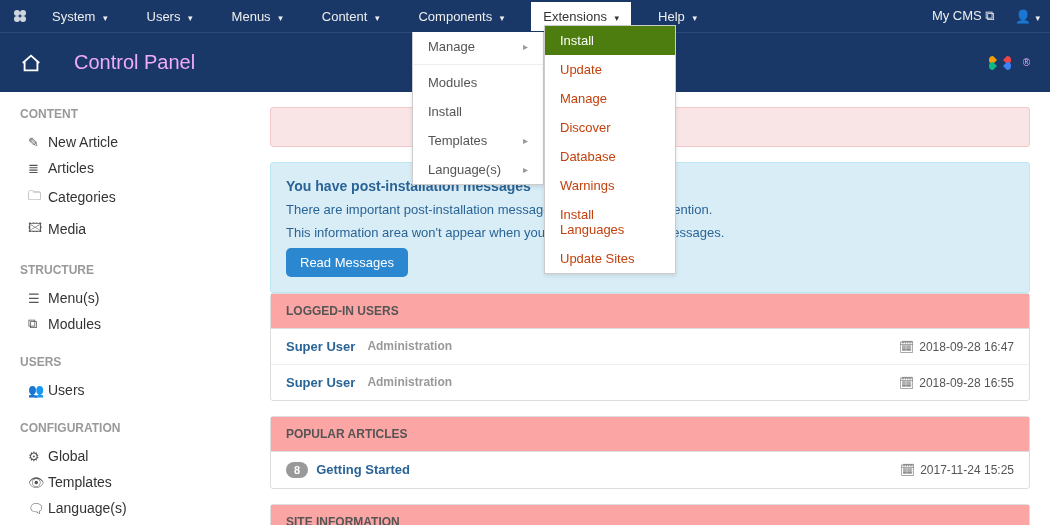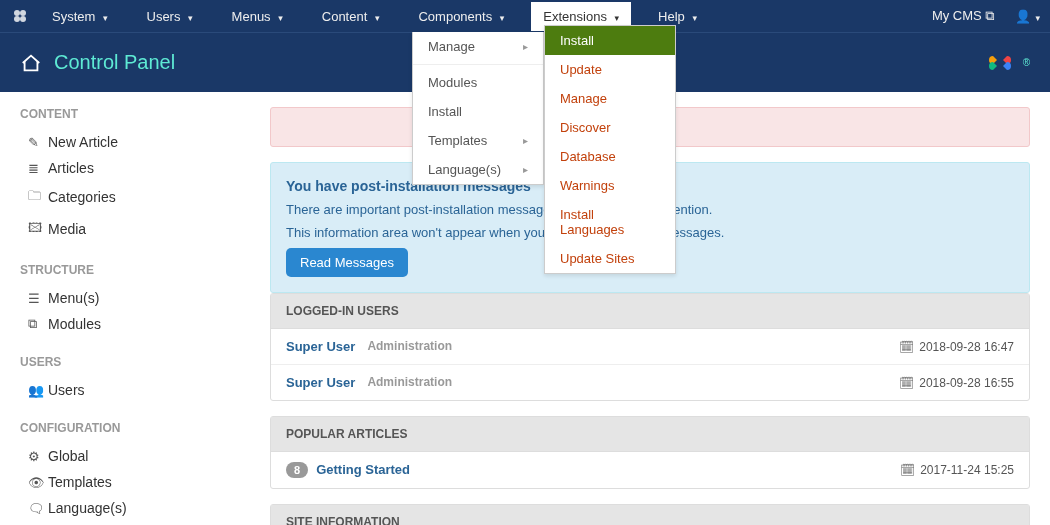--- a/index.html
+++ b/index.html
@@ -6,21 +6,21 @@
 body { font-family: -apple-system, "Helvetica Neue", Arial, sans-serif; background: #fff; font-size: 13px; color: #333; }
 .topbar { background: #1a3867; color: #fff; height: 32px; display: flex; align-items: center; padding: 0 10px; position: relative; z-index: 100; }
 .topbar .logo-icon { width: 20px; height: 20px; margin-right: 10px; display: flex; align-items: center; justify-content: center; }
 .topbar .menu { display: flex; flex: 1; gap: 15px; }
 .topbar .menu-item { padding: 7px 12px; color: #eee; cursor: pointer; font-size: 13px; position: relative; }
 .topbar .menu-item.active { background: #fff; color: #333; }
 .topbar .menu-item .caret { margin-left: 4px; font-size: 9px; }
 .topbar .right { display: flex; align-items: center; gap: 21px; }
 .topbar .right .mycms { color: #eee; font-size: 13px; }
 .topbar .right .user-icon { color: #eee; }
-.header { background: #1a3867; color: #5eead4; height: 60px; display: flex; align-items: center; padding: 0 20px; border-top: 1px solid #2a4a7a; }
+.header { background: #1a3867; color: #f0abfc; height: 60px; display: flex; align-items: center; padding: 0 20px; border-top: 1px solid #2a4a7a; gap: 20px; }
 .header .home-icon { margin-right: 12px; }
 .header .title { font-size: 20px; font-weight: 300; flex: 1; }
 .header .joomla-logo { display: flex; align-items: center; gap: 8px; }
 .header .joomla-logo .text { font-size: 24px; font-weight: 300; }
 .dropdown-l1 { position: absolute; top: 32px; left: 412px; width: 132px; background: #fff; border: 1px solid #ccc; border-top: none; box-shadow: 0 2px 4px rgba(0,0,0,0.1); z-index: 200; }
 .dropdown-l1 .item { padding: 7px 15px; color: #555; cursor: pointer; display: flex; justify-content: space-between; align-items: center; font-size: 13px; }
 .dropdown-l1 .item .arrow { font-size: 10px; color: #999; }
 .dropdown-l1 .sep { border-top: 1px solid #eee; margin: 3px 0; }
 .dropdown-l2 { position: absolute; top: 25px; left: 544px; width: 132px; background: #fff; border: 1px solid #ccc; box-shadow: 0 2px 4px rgba(0,0,0,0.1); z-index: 201; }
 .dropdown-l2 .item { padding: 7px 15px; color: #c2410c; cursor: pointer; font-size: 13px; }
@@ -31,21 +31,21 @@
 .sidebar .section-title { color: #999; font-size: 12px; font-weight: bold; margin-bottom: 8px; }
 .sidebar .link { display: flex; align-items: center; padding: 5px 0 5px 8px; color: #333; font-size: 14px; cursor: pointer; }
 .sidebar .link .ico { width: 20px; color: #555; font-size: 13px; }
 .main { flex: 1; }
 .alert-pink { background: #f9e5e6; border: 1px solid #f2c8ca; padding: 10px 15px; margin-bottom: 15px; min-height: 40px; border-radius: 3px; }
 .info-box { background: #d9edf7; border: 1px solid #bce8f1; padding: 15px; border-radius: 3px; }
 .info-box h4 { color: #2a6496; font-size: 14px; font-weight: bold; margin-bottom: 8px; }
 .info-box p { color: #2a6496; font-size: 13px; margin-bottom: 8px; }
 .btn-primary { background: #2a87d0; color: #fff; border: none; padding: 7px 14px; border-radius: 5px; font-size: 13px; cursor: pointer; }
 .panel { border: 1px solid #ddd; border-radius: 3px; margin-bottom: 15px; }
-.panel-heading { background: #e5e5e5; border-bottom: 1px solid #ddd; padding: 10px 15px; font-size: 12px; font-weight: bold; color: #555; }
+.panel-heading { background: #fca5a5; border-bottom: 1px solid #ddd; padding: 10px 15px; font-size: 12px; font-weight: bold; color: #555; }
 .panel-row { padding: 10px 15px; border-bottom: 1px solid #eee; display: flex; align-items: center; justify-content: space-between; font-size: 13px; }
 .panel-row:last-child { border-bottom: none; }
 .panel-row .left { display: flex; align-items: flex-start; gap: 8px; }
 .panel-row .link-blue { color: #2a6496; font-weight: bold; }
 .panel-row .muted { color: #999; font-weight: bold; margin-left: 4px; font-size: 12px; }
 .panel-row .date { color: #555; font-size: 12px; display: flex; align-items: center; gap: 5px; }
 .badge { background: #999; color: #fff; border-radius: 10px; padding: 2px 8px; font-size: 11px; font-weight: bold; }
 svg { display: block; }
 </style>
 </head>

